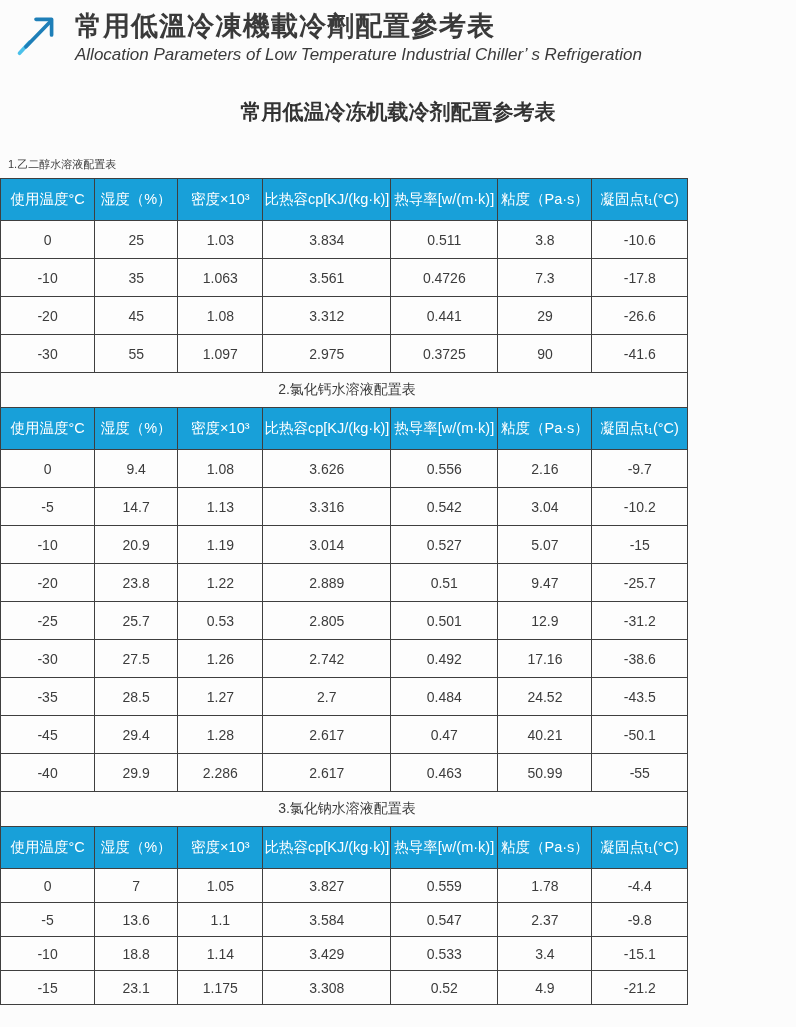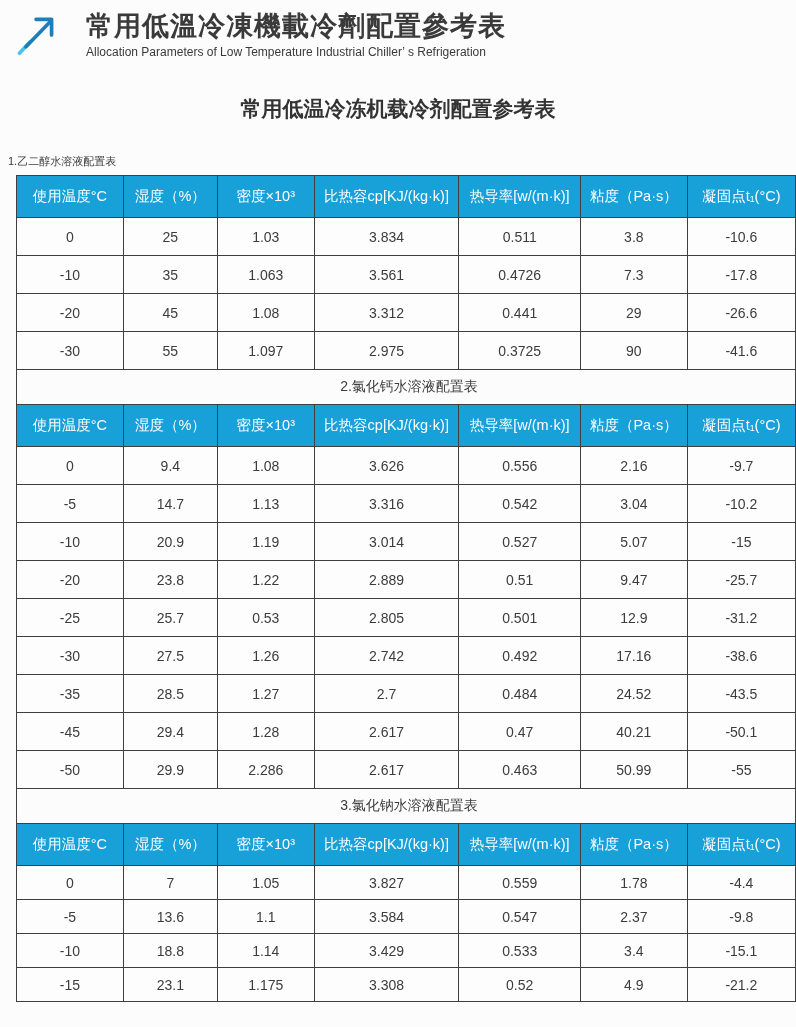--- a/index.html
+++ b/index.html
@@ -4,30 +4,30 @@
 <style>
   * { box-sizing: border-box; }
   html, body { margin: 0; padding: 0; }
   body {
     width: 796px; height: 1027px;
     background: #fcfcfc;
     color: #3c3c3c;
     font-family: "Liberation Sans", "DejaVu Sans", sans-serif;
     overflow: hidden;
   }
-  .banner { display: flex; align-items: flex-start; gap: 28px; padding: 8px 0 0 14px; }
+  .banner { display: flex; align-items: flex-start; gap: 17px; padding: 8px 0 0 14px; }
   .logo { flex: 0 0 auto; margin-top: 2px; }
   .banner-text h1 {
     margin: 0; font-size: 27px; font-weight: 700; letter-spacing: 1px; color: #3a3a3a;
   }
-  .banner-text p { margin: 1px 0 0; font-size: 12px; color: #3a3a3a; }
+  .banner-text p { margin: 1px 0 0; font-size: 17px; color: #3a3a3a; font-style: italic; }
   .page-title { text-align: center; font-size: 21px; font-weight: 700; margin: 33px 0 0; color: #333; }
   .section-label { font-size: 11px; margin: 31px 0 6px 8px; color: #3c3c3c; }
   table.ref-table {
-    border-collapse: collapse; width: 780px; margin: 0 16px; table-layout: fixed;
+    border-collapse: collapse; width: 688px; margin: 0 0; table-layout: fixed;
   }
   .ref-table th, .ref-table td {
     border: 1px solid #3f3f3f; text-align: center; padding: 0;
     overflow: hidden; white-space: nowrap;
   }
   .ref-table th {
     background: #18a0d9; color: #ffffff; font-weight: 400;
     height: 42px; font-size: 14.5px;
   }
   .ref-table td { height: 38px; font-size: 14px; background: #fdfdfd; }
@@ -192,21 +192,21 @@
         <tr>
           <td>-45</td>
           <td>29.4</td>
           <td>1.28</td>
           <td>2.617</td>
           <td>0.47</td>
           <td>40.21</td>
           <td>-50.1</td>
         </tr>
         <tr>
-          <td>-50</td>
+          <td>-40</td>
           <td>29.9</td>
           <td>2.286</td>
           <td>2.617</td>
           <td>0.463</td>
           <td>50.99</td>
           <td>-55</td>
         </tr>
         <tr class="label-row">
           <td colspan="7">3.氯化钠水溶液配置表</td>
         </tr>

